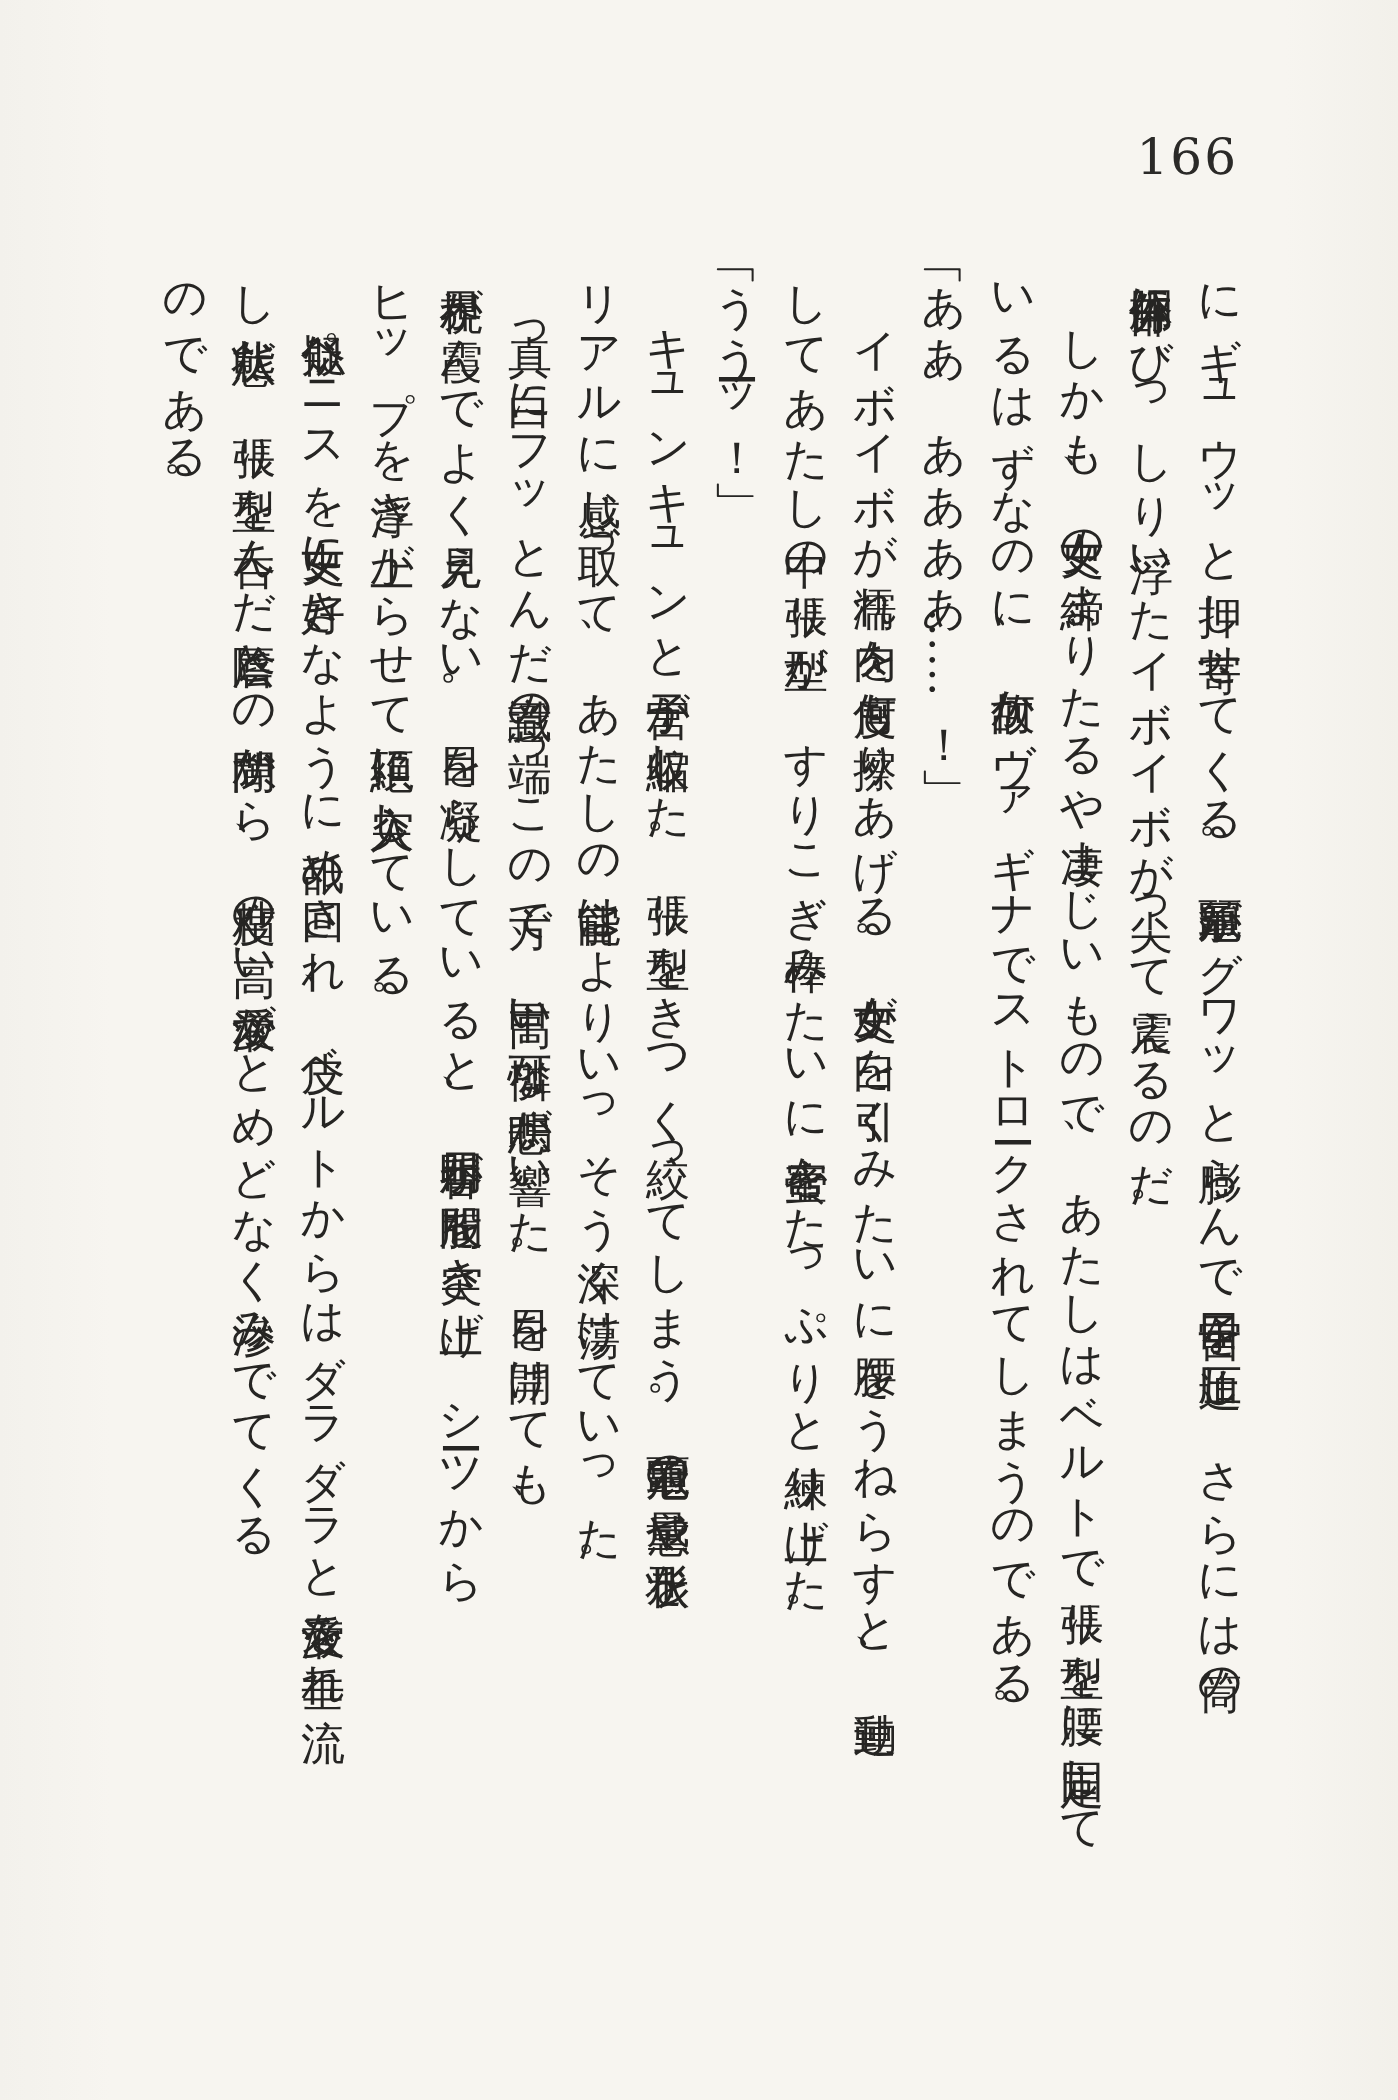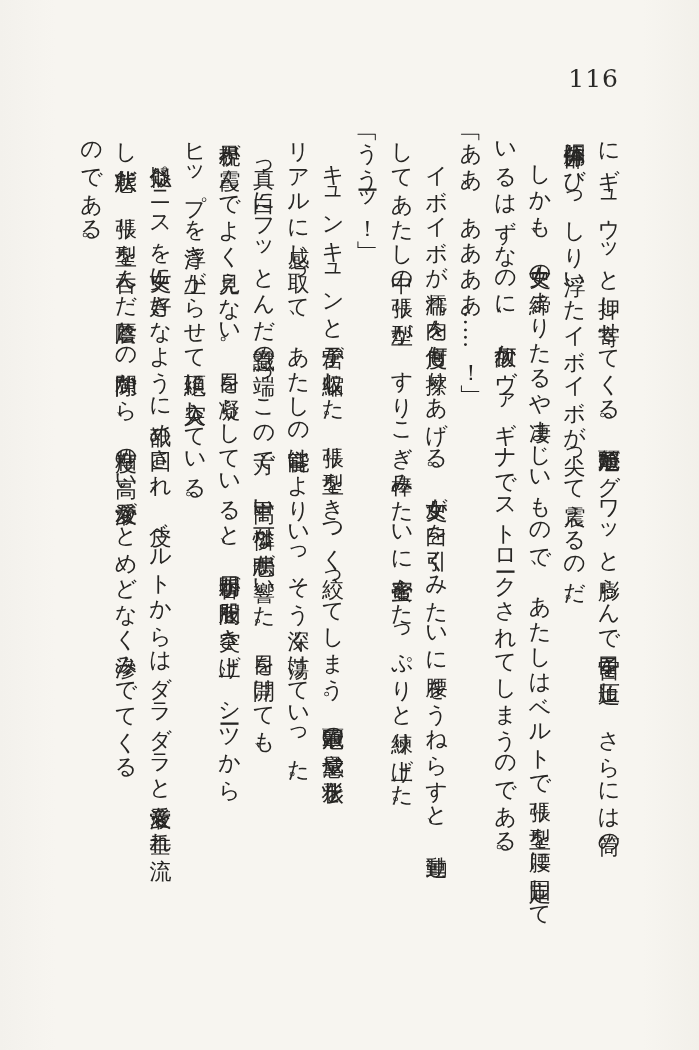--- a/index.html
+++ b/index.html
@@ -41,21 +41,21 @@
     margin: 0;
     padding: 0;
     line-height: 34.5px; 
     height: 100%;
   }
 </style>
 </head>
 <body>
 
 <div class="book-page">
-  <div class="page-number">116</div>
+  <div class="page-number">166</div>
   <div class="text-block">
       <p class="text-line">にギュウッと押し寄せてくる。亀頭冠がグワッと膨らんで子宮口を圧迫し、さらには筒の</p>
       <p class="text-line">胴体部分にびっしり浮いたイボイボが尖って震えるのだ。</p>
       <p class="text-line">　しかも、女史の締まりたるや凄まじいもので、あたしはベルトで張り型を腰に固定して</p>
       <p class="text-line">いるはずなのに、何故かヴァギナでストロークされてしまうのである。</p>
       <p class="text-line">「ああ、ああああ……！」</p>
       <p class="text-line">　イボイボが濡れ肉を何度も擦りあげる。女史が臼を引くみたいに腰をうねらすと、連動</p>
       <p class="text-line">してあたし中の張り型が、すりこぎ棒みたいに蜜壺をたっぷりと練り上げた。</p>
       <p class="text-line">「ううーッ！」</p>
       <p class="text-line">　キュンキュンと子宮が収縮した。張り型をきつく絞ってしまう。亀頭冠の量感や形状を</p>

